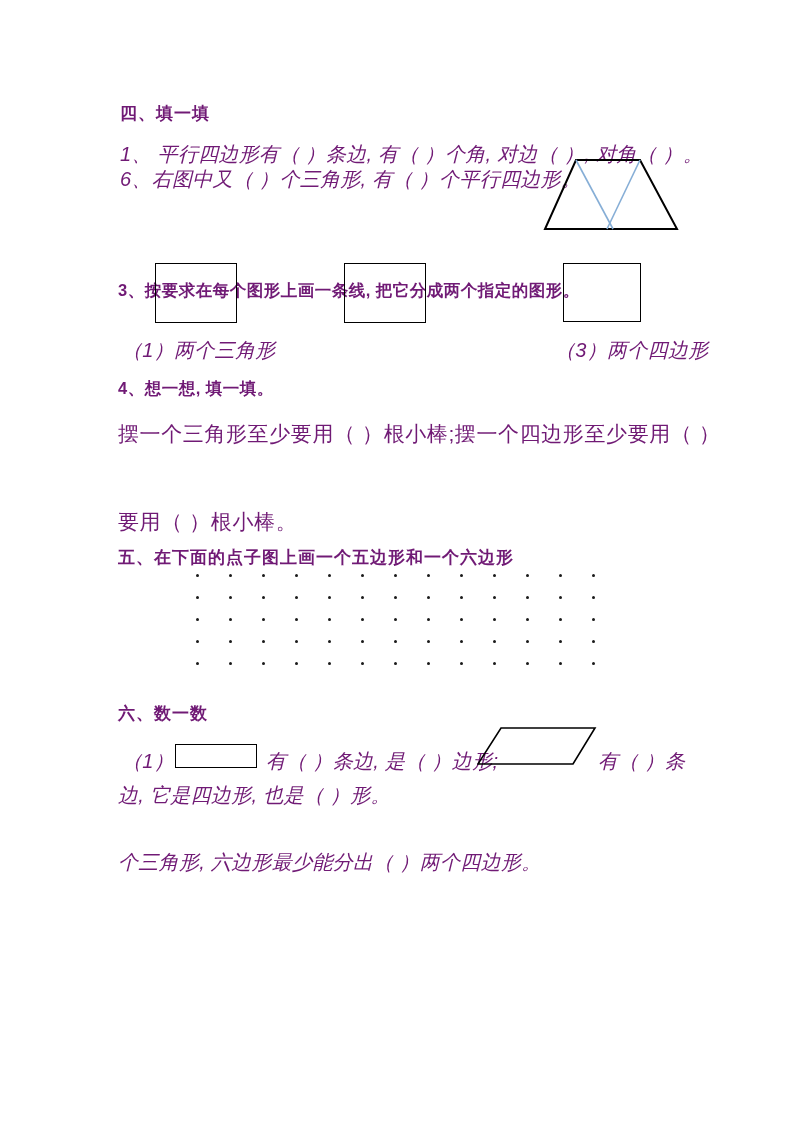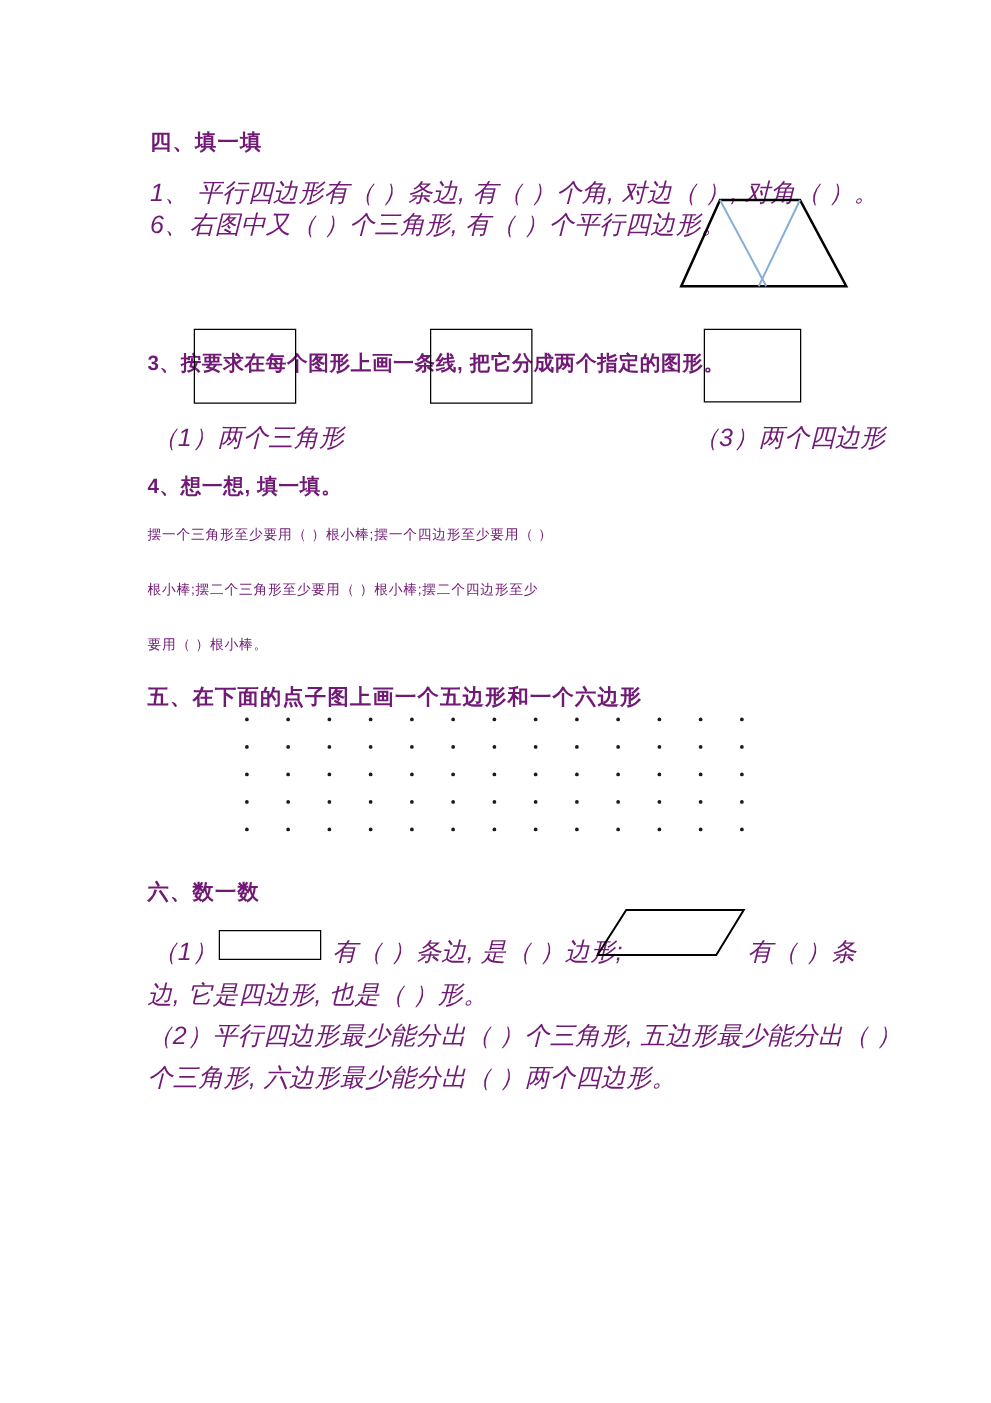--- a/index.html
+++ b/index.html
@@ -11,21 +11,21 @@
     background: #ffffff;
     font-family: "Liberation Sans", sans-serif;
     color: #701a75;
     overflow: hidden;
     padding-left: 45px;
   }
   .abs { position: absolute; white-space: nowrap; }
   .sec-title { font-size: 17px; font-weight: bold; letter-spacing: 1px; }
   .body-text { font-size: 20px; letter-spacing: 0.3px; font-style: italic; }
   .q-title { font-size: 16.5px; font-weight: bold; letter-spacing: 0.5px; }
-  .para-text { font-size: 11px; letter-spacing: 0.6px; }
+  .para-text { font-size: 21px; letter-spacing: 0.6px; }
   .draw-rect {
     position: absolute;
     border: 1.6px solid #000;
     background: transparent;
   }
   .dot-grid {
     position: absolute;
     left: 196px;
     top: 574px;
     display: flex;
@@ -63,21 +63,20 @@
 
   <div class="draw-rect" style="left:155px; top:263px; width:80px; height:58px;"></div>
   <div class="draw-rect" style="left:344px; top:263px; width:80px; height:58px;"></div>
   <div class="draw-rect" style="left:563px; top:263px; width:76px; height:57px;"></div>
 
   <div class="abs body-text" style="left:122px; top:337px;">（1）两个三角形</div>
   <div class="abs body-text" style="left:543px; top:337px;margin-left:12px;">（3）两个四边形</div>
 
   <div class="abs q-title" style="left:118px; top:378px;">4、想一想, 填一填。</div>
   <div class="abs para-text" style="left:118px; top:420px;">摆一个三角形至少要用（      ）根小棒;摆一个四边形至少要用（   ）</div>
-  <div class="abs para-text" style="left:118px; top:464px;">根小棒;摆二个三角形至少要用（     ）根小棒;摆二个四边形至少</div>
   <div class="abs para-text" style="left:118px; top:508px;">要用（   ）根小棒。</div>
 
   <div class="abs sec-title" style="left:118px; top:546px;">五、在下面的点子图上画一个五边形和一个六边形</div>
 
   <div class="dot-grid">
       <div class="dot-row">
         <span class="dot"></span>
         <span class="dot"></span>
         <span class="dot"></span>
         <span class="dot"></span>
@@ -162,17 +161,16 @@
   <div class="abs body-text" style="left:266px; top:748px;">有（    ）条边, 是（    ）边形;</div>
 
   <svg class="abs" style="left:477px; top:727px;" width="120" height="38" viewBox="0 0 120 38">
     <polygon points="24,1 118,1 96,37 1,37" fill="none" stroke="#000000" stroke-width="1.6"></polygon>
   </svg>
 
   <div class="abs body-text" style="left:598px; top:748px;">有（    ）条</div>
 
   <div class="abs body-text" style="left:118px; top:782px;">边, 它是四边形, 也是（              ）形。</div>
 
-  <div class="abs body-text" style="left:118px; top:815px;">（2）平行四边形最少能分出（      ）个三角形, 五边形最少能分出（      ）</div>
 
   <div class="abs body-text" style="left:118px; top:849px;">个三角形, 六边形最少能分出（     ）两个四边形。</div>
 
 </div>
 
 </body></html>

